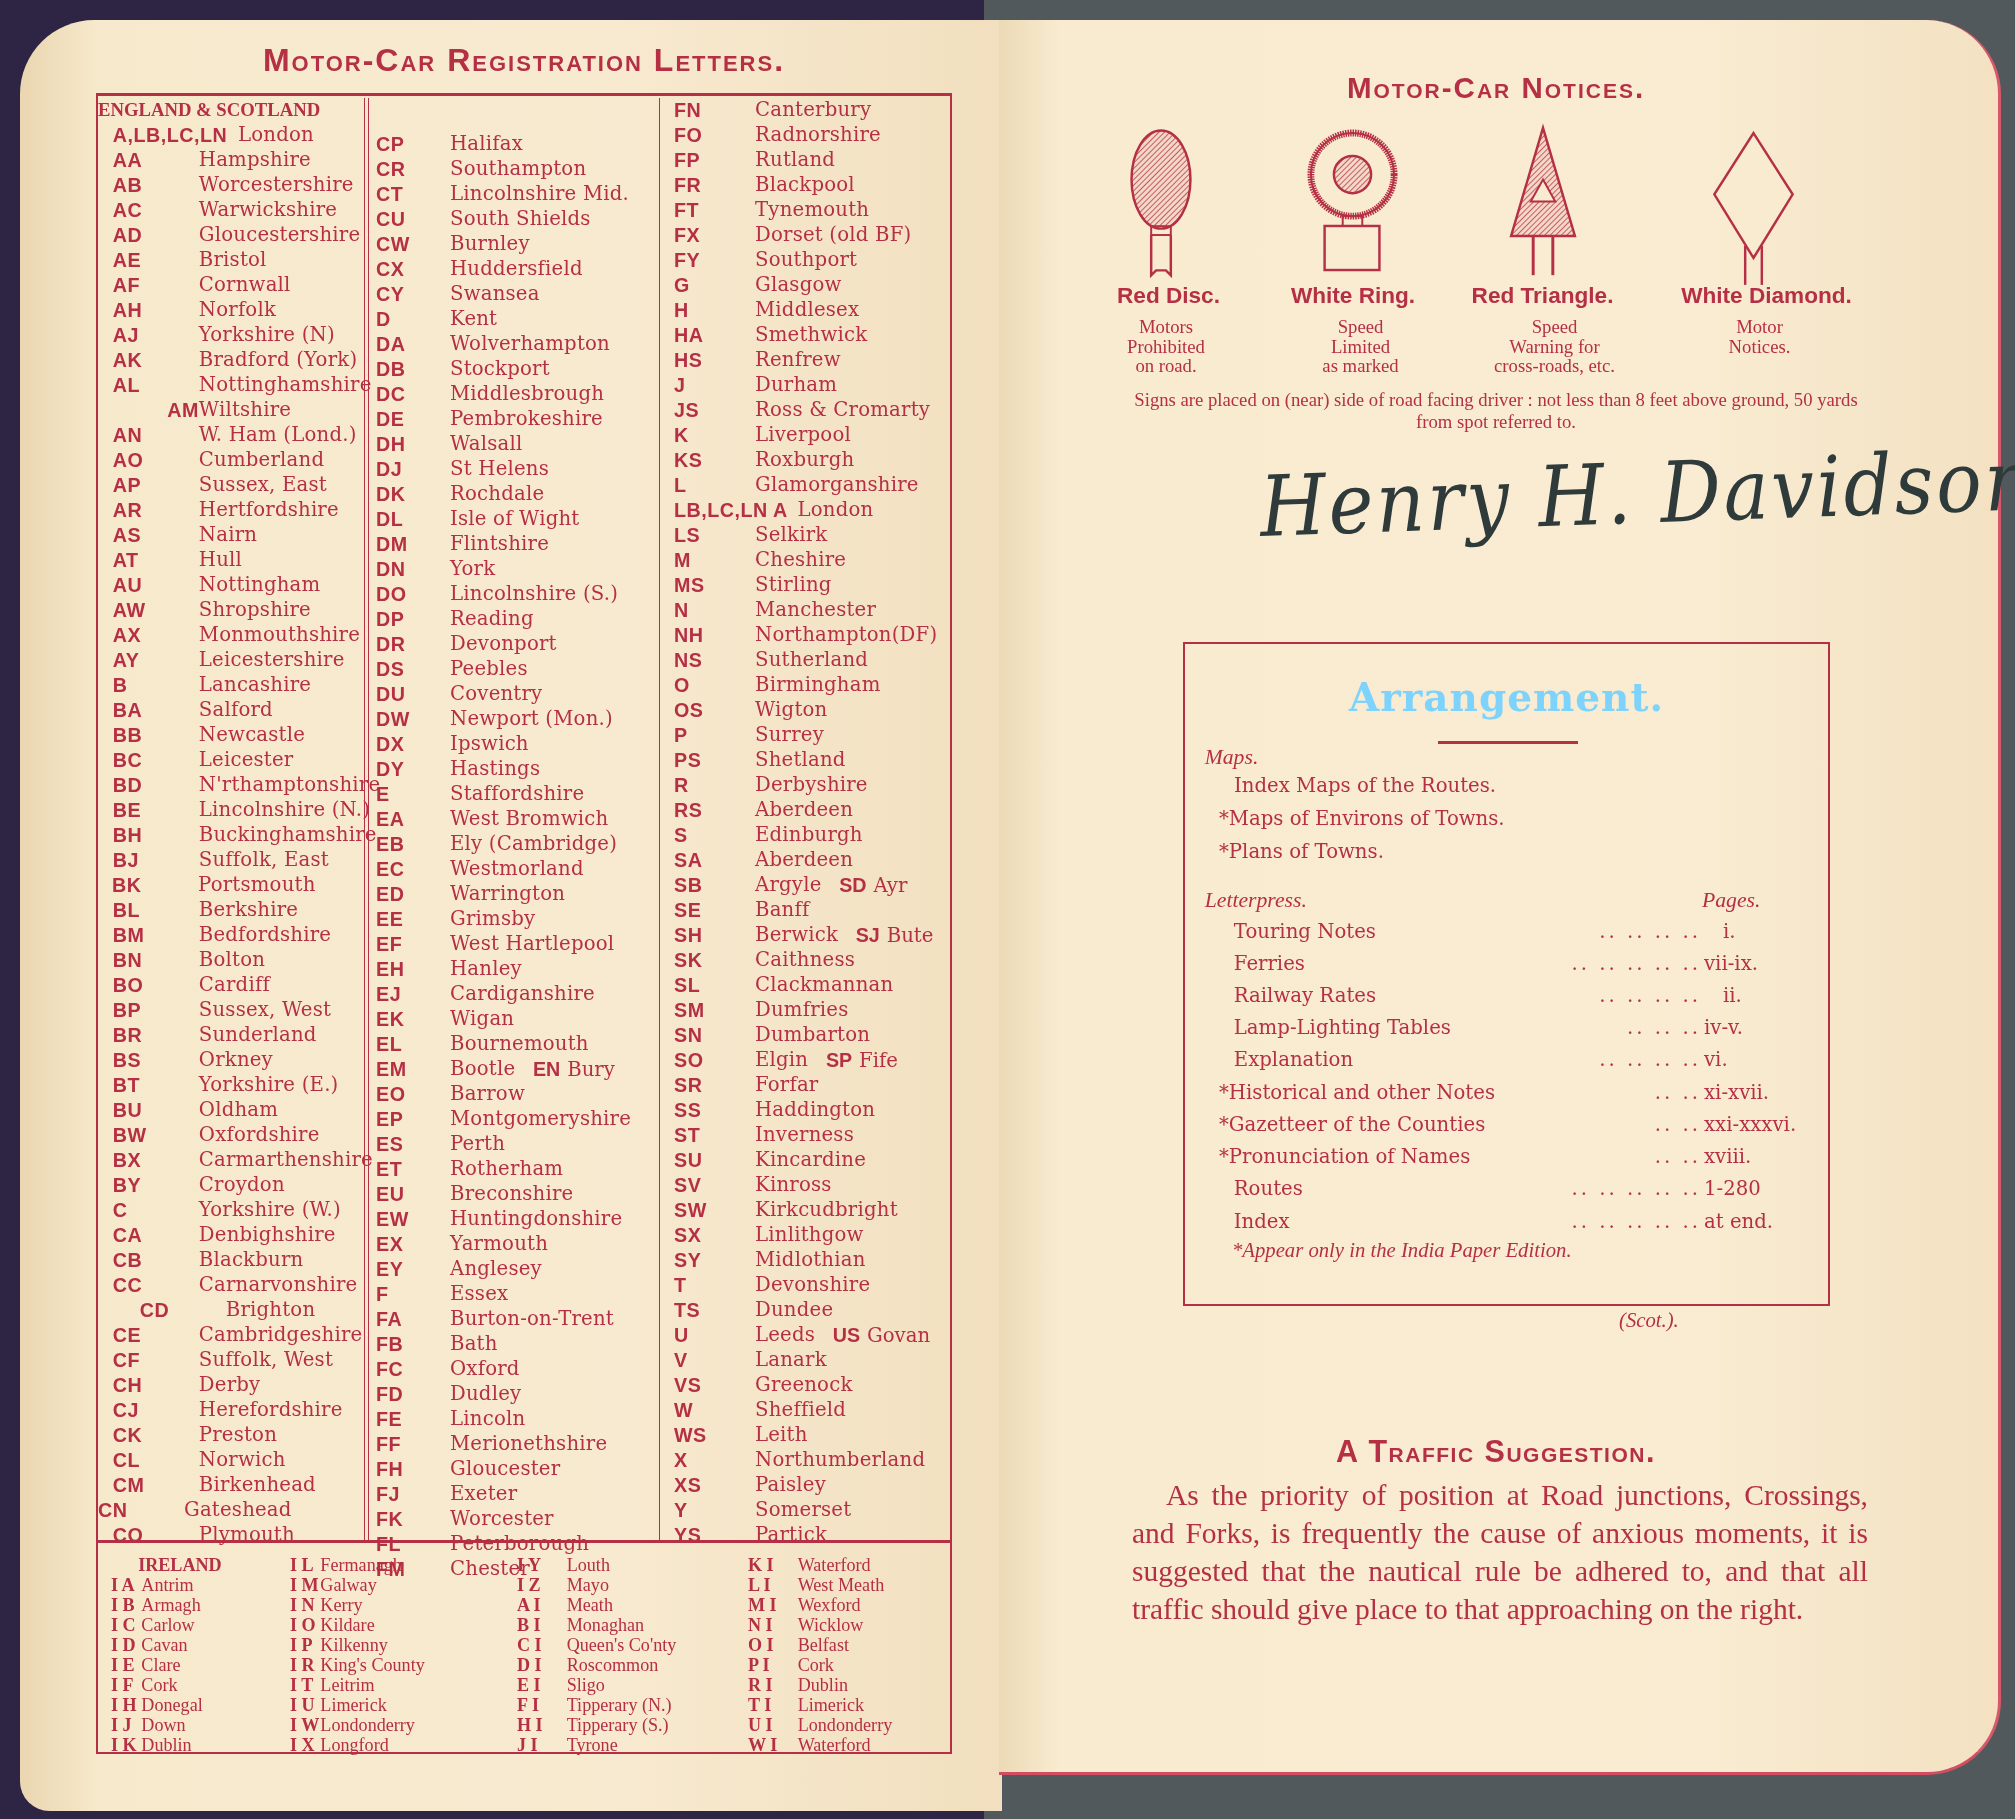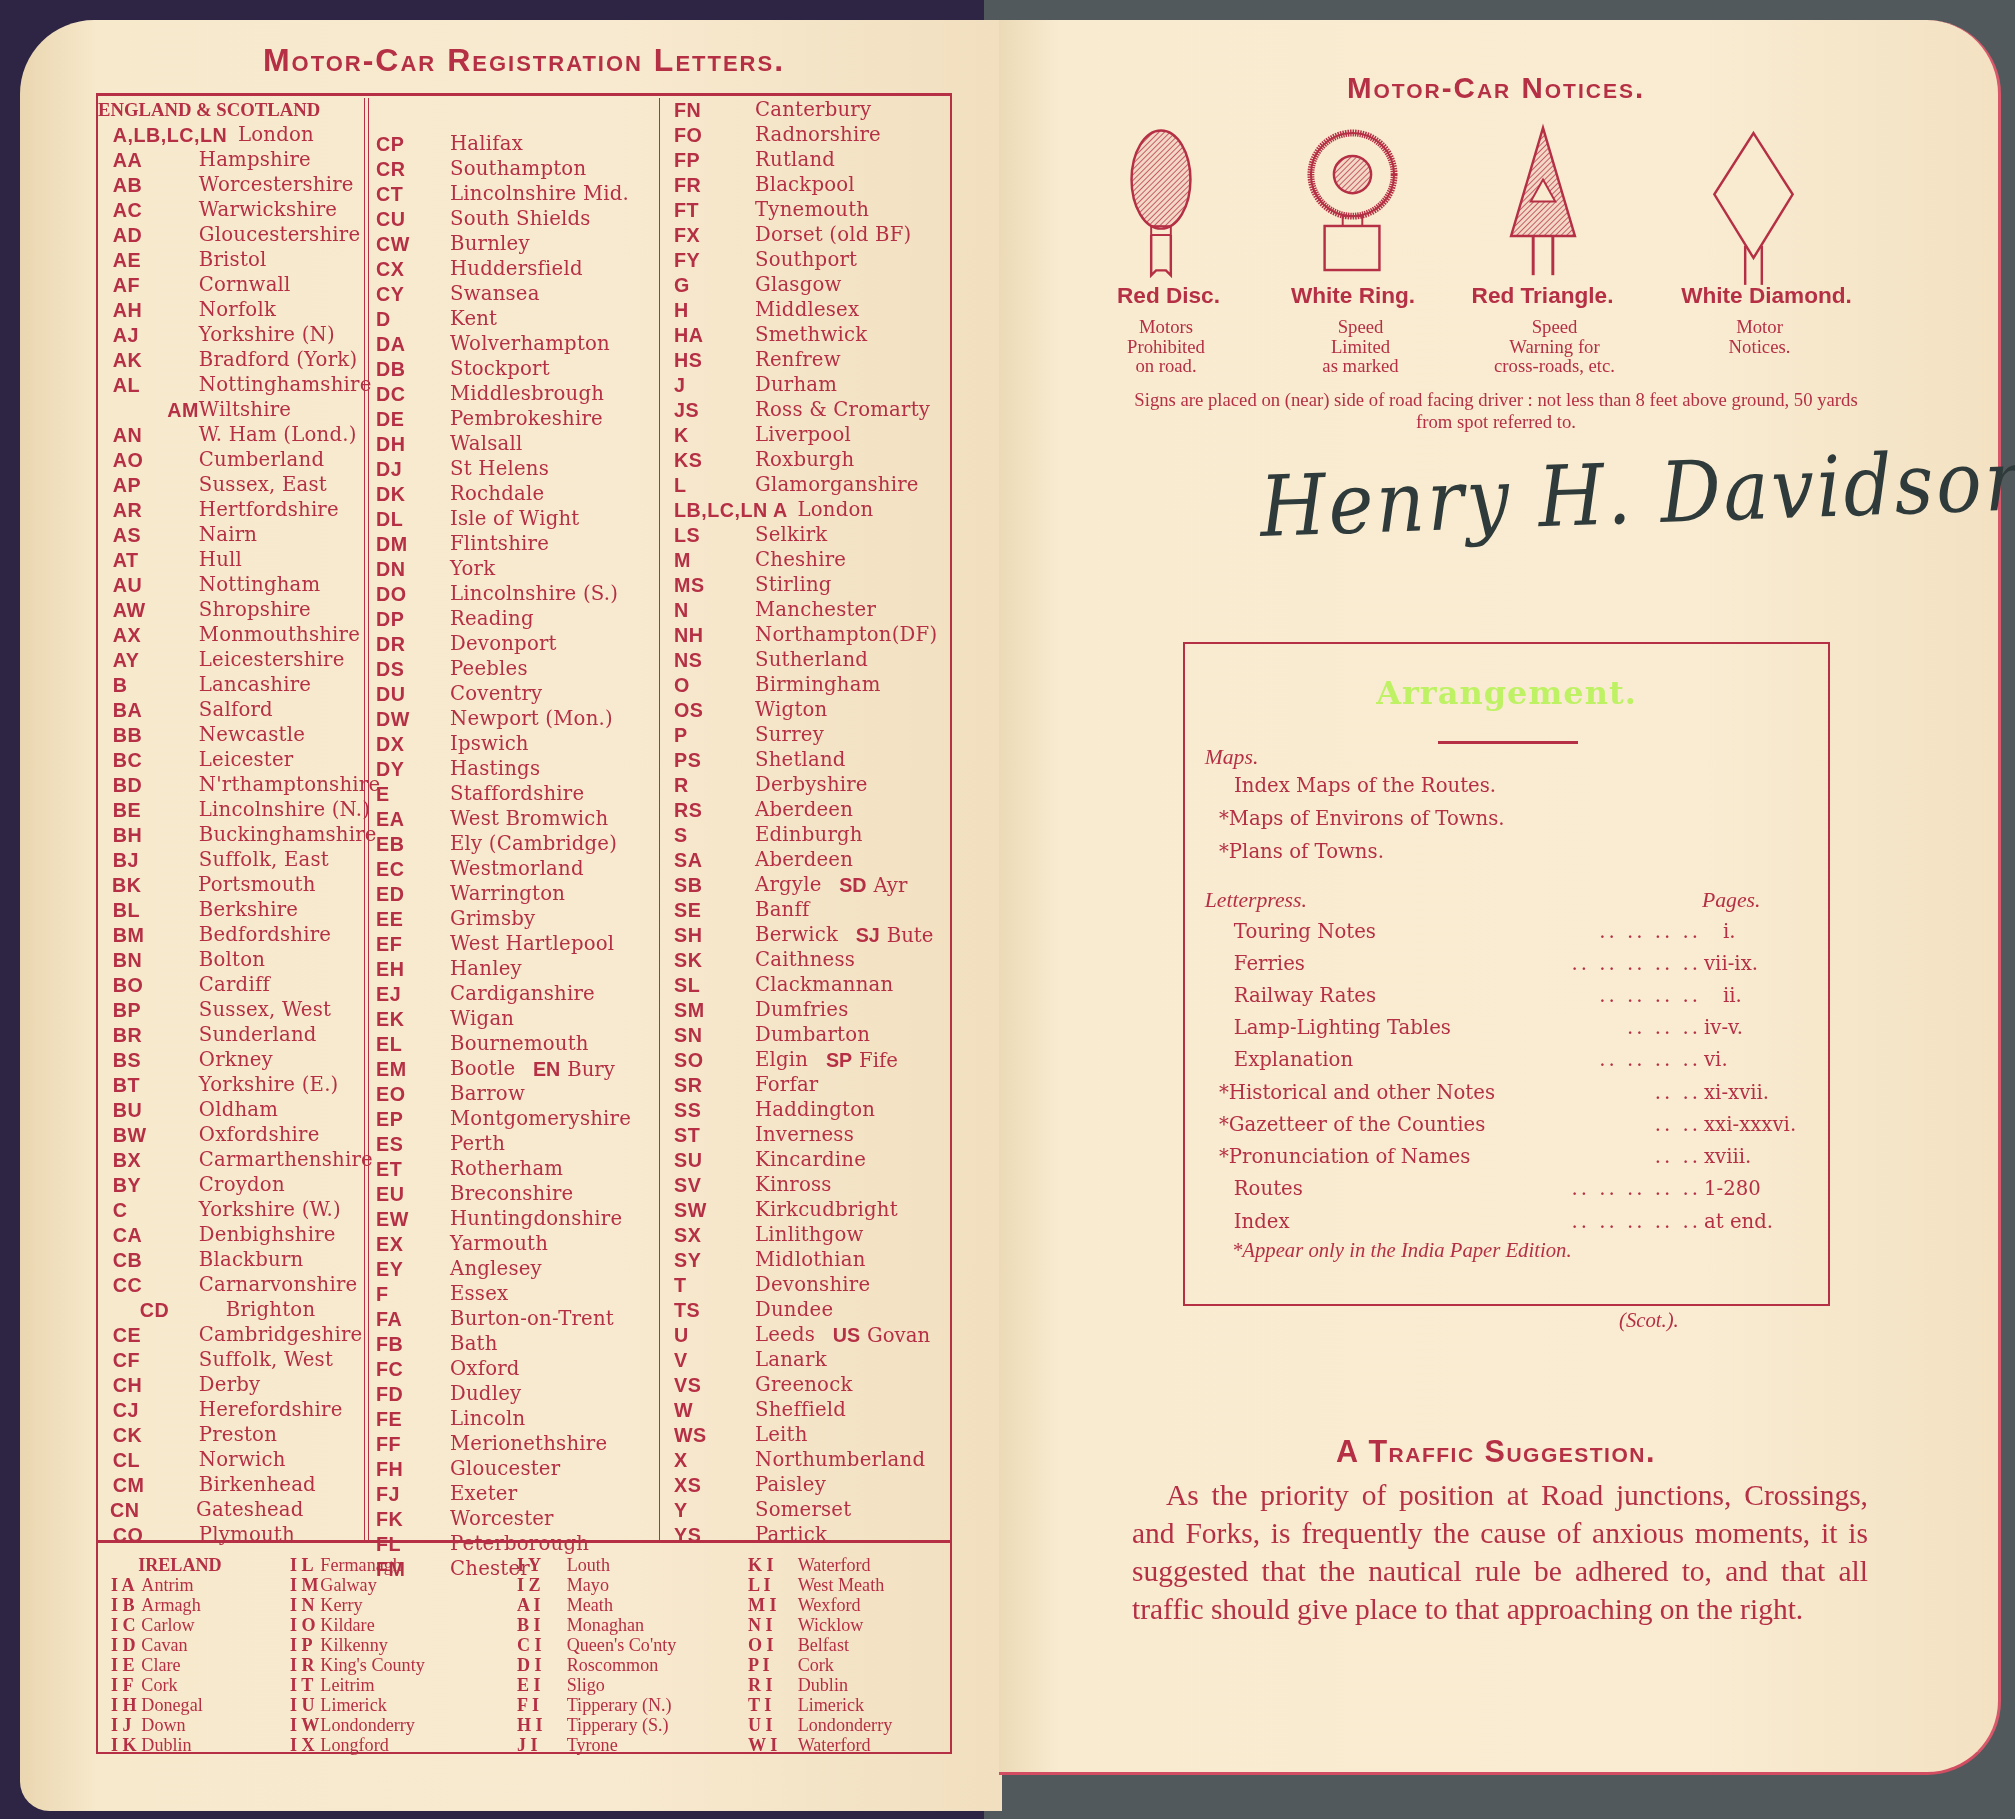--- a/index.html
+++ b/index.html
@@ -28,21 +28,21 @@
   .ire-row{height:20px;line-height:19.7px;white-space:nowrap;color:#b52f45;font-family:"Liberation Serif",serif;font-size:19.7px;transform:scaleX(0.92);transform-origin:left;}
   .ire-row .code{display:inline-block;width:33px;font-weight:bold;}
   .ire-row .place{display:inline-block;}
   
   .sign{position:absolute;}
   .sign-label{position:absolute;font-family:"Liberation Sans",sans-serif;font-weight:bold;font-size:22.6px;color:#b52f45;white-space:nowrap;text-align:center;}
   .sign-desc{position:absolute;font-family:"Liberation Serif",serif;font-size:18.7px;color:#b52f45;text-align:center;line-height:19.7px;white-space:pre-line;}
   .note{position:absolute;left:1117px;width:758px;top:389px;font-family:"Liberation Serif",serif;font-size:18.7px;line-height:21.7px;text-align:center;color:#b52f45;}
   .signature{position:absolute;left:1260px;top:458px;font-family:"DejaVu Serif",serif;font-style:italic;font-size:84px;color:#2f3a3a;letter-spacing:3px;transform:rotate(-2deg) scaleX(0.9);transform-origin:left;white-space:nowrap;}
   .arr-box{position:absolute;left:1183px;top:642px;width:647px;height:664px;border:2px solid #b52f45;box-sizing:border-box;}
-  .arr-title{position:absolute;left:0;width:100%;top:29.5px;text-align:center;font-family:"DejaVu Serif",serif;font-weight:bold;font-size:32px;color:#bef264;letter-spacing:1px;}
+  .arr-title{position:absolute;left:0;width:100%;top:29.5px;text-align:center;font-family:"DejaVu Serif",serif;font-weight:bold;font-size:39px;color:#7dd3fc;letter-spacing:1px;}
   .arr-underline{position:absolute;left:253px;top:97px;width:140px;height:2.5px;background:#b52f45;}
   .arr-section{position:absolute;left:19.7px;font-family:"Liberation Serif",serif;font-style:italic;font-size:21.7px;color:#b52f45;}
   .arr-map{position:absolute;left:34px;font-family:"DejaVu Serif",serif;font-size:19.7px;color:#b52f45;white-space:nowrap;}
   .arr-row{position:absolute;left:34px;width:600px;height:32px;font-family:"DejaVu Serif",serif;font-size:19.7px;color:#b52f45;white-space:nowrap;}
   .arr-row .lbl{position:absolute;left:0;}
   .arr-row .dots{position:absolute;left:0;width:482px;text-align:right;letter-spacing:3px;}
   .arr-row .pg{position:absolute;left:485px;}
   .arr-foot{position:absolute;left:47px;top:595px;font-family:"Liberation Serif",serif;font-style:italic;font-size:20.7px;color:#b52f45;}
   .scot{position:absolute;left:1619px;top:1309px;font-family:"Liberation Serif",serif;font-style:italic;font-size:20.7px;color:#b52f45;}
   .traffic-title{position:absolute;left:1117px;width:758px;top:1434px;text-align:center;font-family:"Liberation Sans",sans-serif;font-weight:bold;font-size:30.5px;color:#b52f45;font-variant:small-caps;letter-spacing:1.5px;}
@@ -112,21 +112,21 @@
     <div class="reg-row"><span class="code" style="min-width: 86px; padding-left: 14.8px;">CB</span><span class="place">Blackburn</span></div>
     <div class="reg-row"><span class="code" style="min-width: 86px; padding-left: 14.8px;">CC</span><span class="place">Carnarvonshire</span></div>
     <div class="reg-row"><span class="code" style="min-width: 86px; padding-left: 14.8px; margin-left: 27px;">CD</span><span class="place">Brighton</span></div>
     <div class="reg-row"><span class="code" style="min-width: 86px; padding-left: 14.8px;">CE</span><span class="place">Cambridgeshire</span></div>
     <div class="reg-row"><span class="code" style="min-width: 86px; padding-left: 14.8px;">CF</span><span class="place">Suffolk, West</span></div>
     <div class="reg-row"><span class="code" style="min-width: 86px; padding-left: 14.8px;">CH</span><span class="place">Derby</span></div>
     <div class="reg-row"><span class="code" style="min-width: 86px; padding-left: 14.8px;">CJ</span><span class="place">Herefordshire</span></div>
     <div class="reg-row"><span class="code" style="min-width: 86px; padding-left: 14.8px;">CK</span><span class="place">Preston</span></div>
     <div class="reg-row"><span class="code" style="min-width: 86px; padding-left: 14.8px;">CL</span><span class="place">Norwich</span></div>
     <div class="reg-row"><span class="code" style="min-width: 86px; padding-left: 14.8px;">CM</span><span class="place">Birkenhead</span></div>
-    <div class="reg-row"><span class="code" style="min-width: 86px; padding-left: 0; margin-left: 12px;">CN</span><span class="place">Gateshead</span></div>
+    <div class="reg-row"><span class="code" style="min-width: 86px; padding-left: 0;">CN</span><span class="place">Gateshead</span></div>
     <div class="reg-row"><span class="code" style="min-width: 86px; padding-left: 14.8px;">CO</span><span class="place">Plymouth</span></div>
   </div>
 <div class="reg-col" id="eng-col-1" style="left:376px;margin-top:34px;">
     <div class="reg-row"><span class="code" style="min-width: 74px;">CP</span><span class="place">Halifax</span></div>
     <div class="reg-row"><span class="code" style="min-width: 74px;">CR</span><span class="place">Southampton</span></div>
     <div class="reg-row"><span class="code" style="min-width: 74px;">CT</span><span class="place">Lincolnshire Mid.</span></div>
     <div class="reg-row"><span class="code" style="min-width: 74px;">CU</span><span class="place">South Shields</span></div>
     <div class="reg-row"><span class="code" style="min-width: 74px;">CW</span><span class="place">Burnley</span></div>
     <div class="reg-row"><span class="code" style="min-width: 74px;">CX</span><span class="place">Huddersfield</span></div>
     <div class="reg-row"><span class="code" style="min-width: 74px;">CY</span><span class="place">Swansea</span></div>

